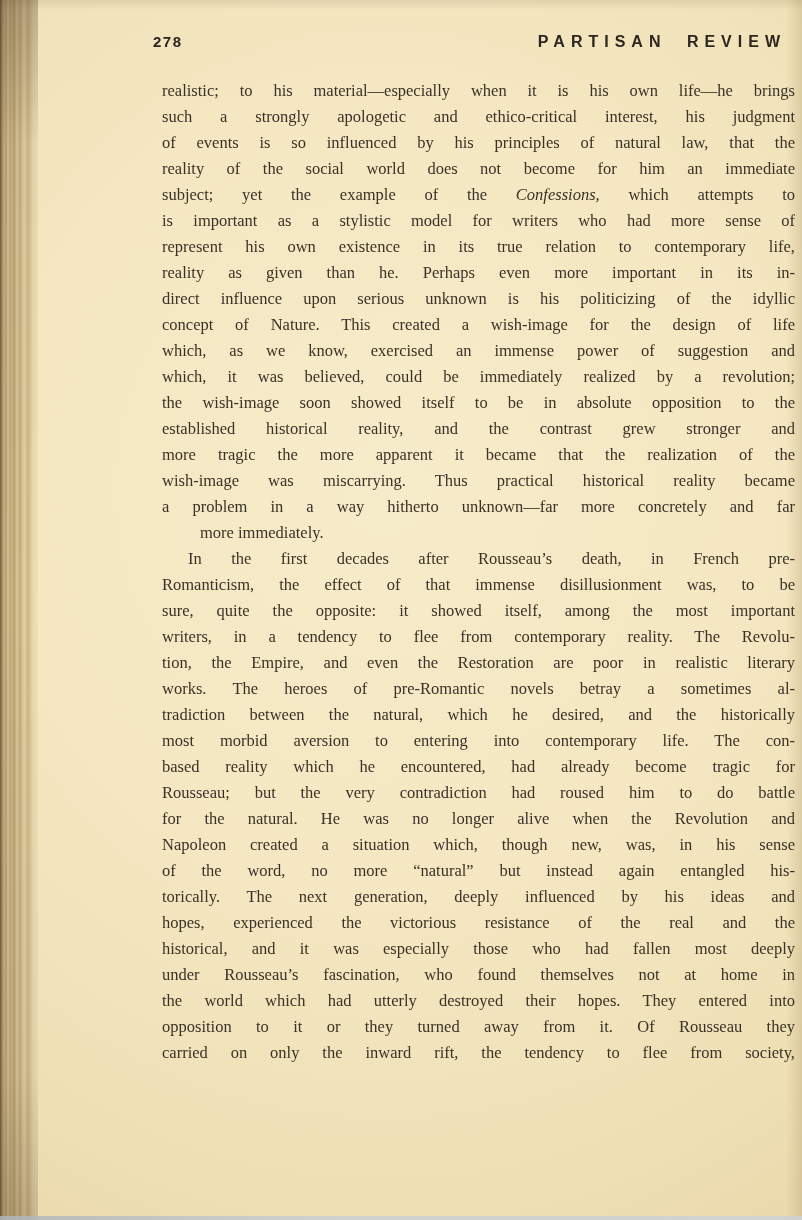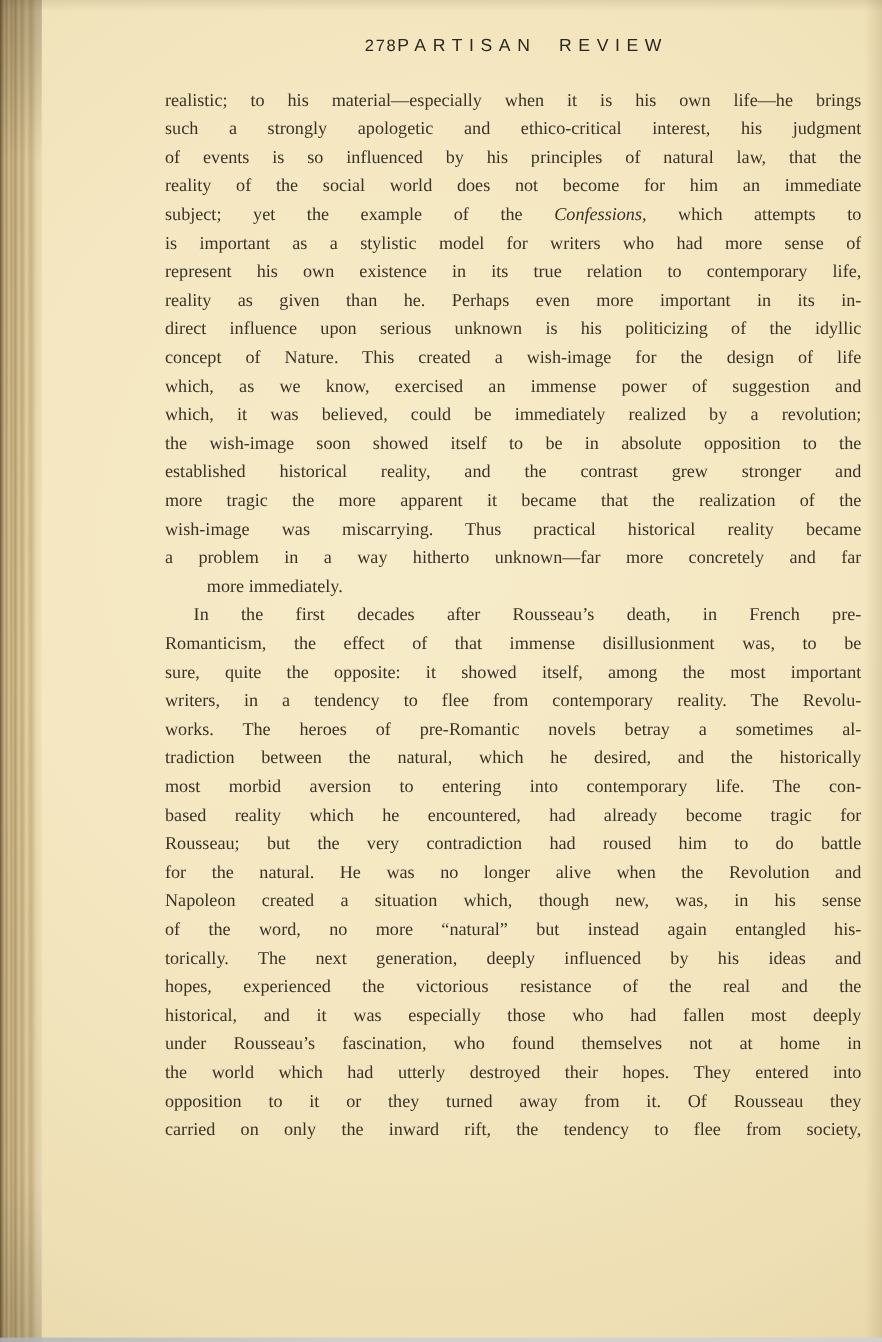--- a/index.html
+++ b/index.html
@@ -43,30 +43,30 @@
     background: linear-gradient(180deg, rgba(90,70,40,0.12), rgba(90,70,40,0));
   }
   .bottom-strip {
     position: absolute; left: 0; right: 0; bottom: 0; height: 4px;
     background: linear-gradient(90deg, #aeb6ba 0%, #c9cfd3 40%, #cdd2d4 100%);
     opacity: 0.85;
   }
   
   .running-head {
     position: absolute; left: 153px; top: 33px; width: 633px;
-    display: flex; justify-content: center; align-items: baseline;
+    display: flex; justify-content: space-between; align-items: baseline;
     font-family: "Liberation Sans", sans-serif;
-    font-weight: 400;
+    font-weight: 700;
     color: #2b261f;
   }
   .page-number { font-size: 15px; letter-spacing: 1.5px; }
   .journal-title { font-size: 16px; letter-spacing: 6px; word-spacing: 10px; }
   
   .body-text {
-    position: absolute; left: 150px; top: 78px; width: 633px;
+    position: absolute; left: 162px; top: 78px; width: 633px;
     font-size: 16.5px; line-height: 26px;
     color: #3a3227;
     text-rendering: optimizeLegibility;
   }
   .ln {
     height: 26px; overflow: hidden;
     text-align: justify;
     text-align-last: justify;
   }
   .ln.endp { text-align-last: left; margin-left: 38px; }
@@ -105,20 +105,21 @@
     <div class="ln">established historical reality, and the contrast grew stronger and</div>
     <div class="ln">more tragic the more apparent it became that the realization of the</div>
     <div class="ln">wish-image was miscarrying. Thus practical historical reality became</div>
     <div class="ln">a problem in a way hitherto unknown—far more concretely and far</div>
     <div class="ln endp">more immediately.</div>
 
     <div class="ln indent">In the first decades after Rousseau’s death, in French pre-</div>
     <div class="ln">Romanticism, the effect of that immense disillusionment was, to be</div>
     <div class="ln">sure, quite the opposite: it showed itself, among the most important</div>
     <div class="ln">writers, in a tendency to flee from contemporary reality. The Revolu-</div>
+    <div class="ln">tion, the Empire, and even the Restoration are poor in realistic literary</div>
     <div class="ln">works. The heroes of pre-Romantic novels betray a sometimes al-</div>
     <div class="ln">tradiction between the natural, which he desired, and the historically</div>
     <div class="ln">most morbid aversion to entering into contemporary life. The con-</div>
     <div class="ln">based reality which he encountered, had already become tragic for</div>
     <div class="ln">Rousseau; but the very contradiction had roused him to do battle</div>
     <div class="ln">for the natural. He was no longer alive when the Revolution and</div>
     <div class="ln">Napoleon created a situation which, though new, was, in his sense</div>
     <div class="ln">of the word, no more “natural” but instead again entangled his-</div>
     <div class="ln">torically. The next generation, deeply influenced by his ideas and</div>
     <div class="ln">hopes, experienced the victorious resistance of the real and the</div>

